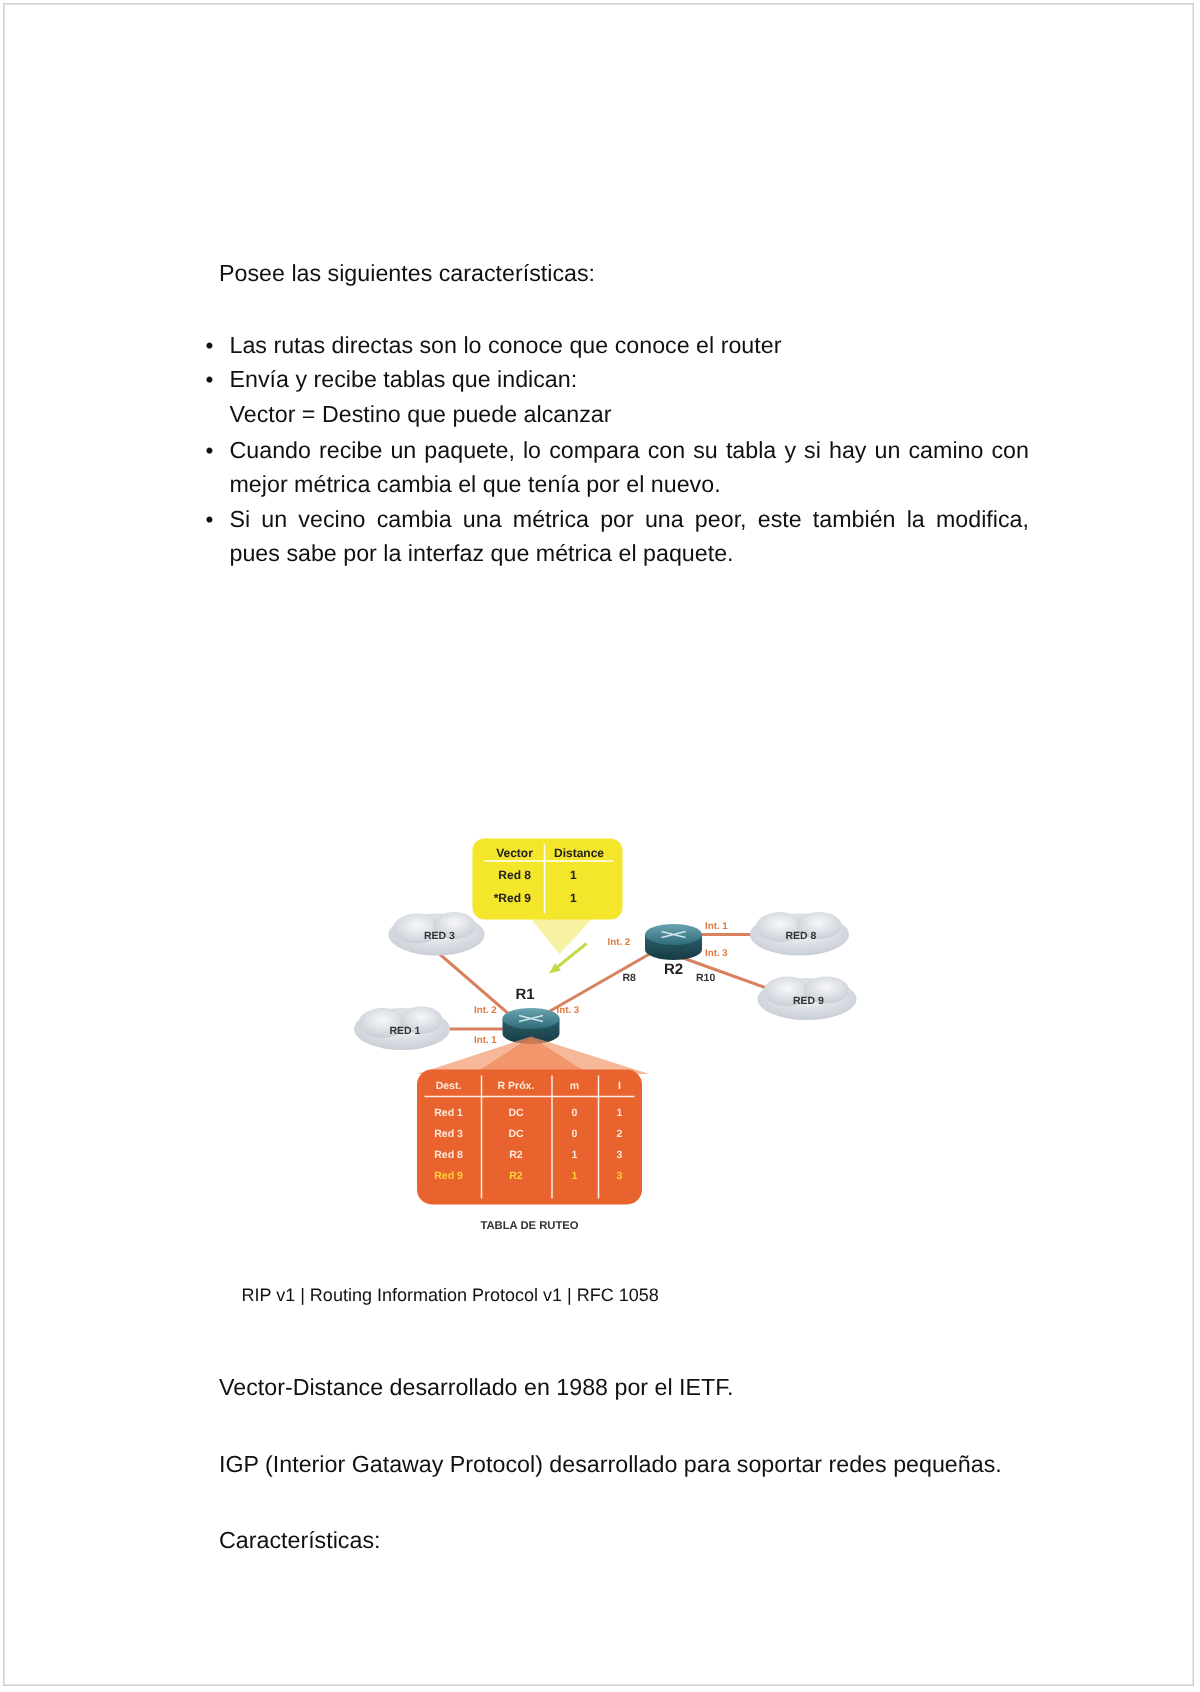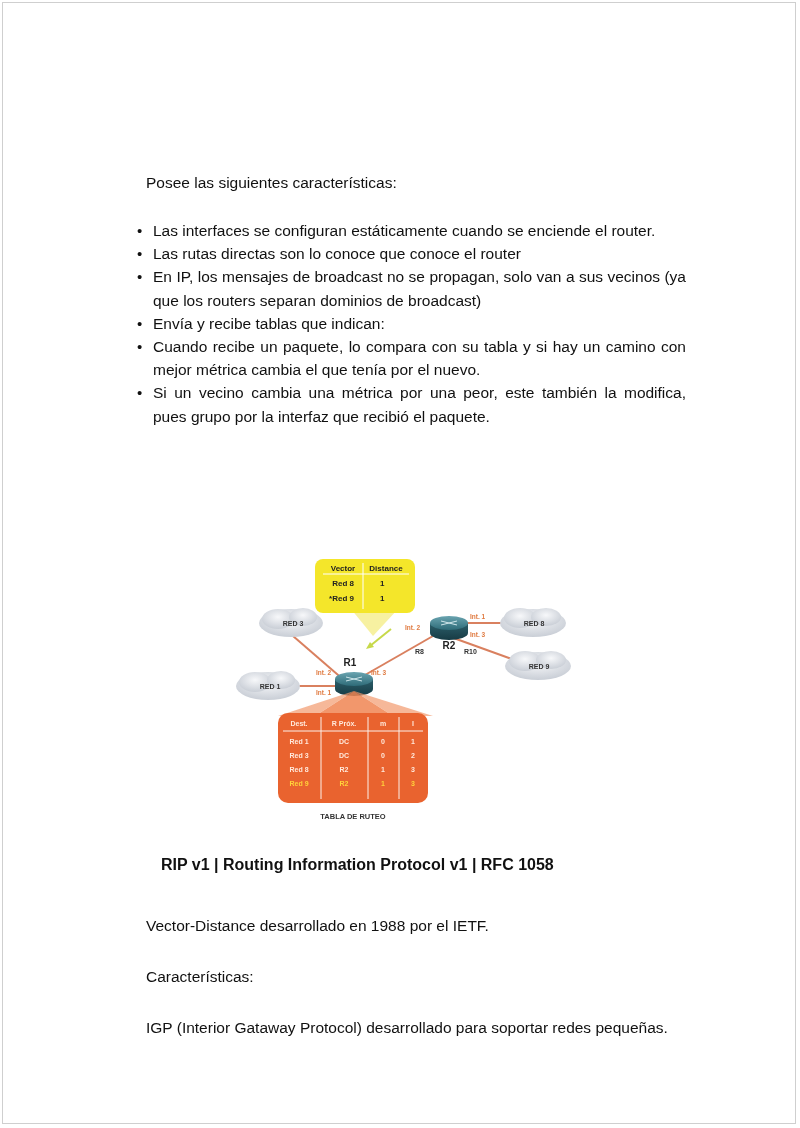--- a/index.html
+++ b/index.html
@@ -4,40 +4,39 @@
   <style>
     html, body { margin: 0; padding: 0; background: #ffffff; }
     body { width: 800px; height: 1128px; position: relative; overflow: hidden; font-family: "Liberation Sans", sans-serif; color: #111; }
     .page { position: absolute; left: 2px; top: 2px; width: 794px; height: 1122px; border: 1px solid #cfcfcf; box-sizing: border-box; background: #fff; }
     .intro { position: absolute; left: 143px; top: 171px; font-size: 15.5px; text-align: center; }
     ul.bullets { position: absolute; left: 131px; top: 216px; width: 552px; margin: 0; padding: 0; list-style: none; font-size: 15.5px; line-height: 23.2px; }
     ul.bullets li { position: relative; padding-left: 19px; text-align: justify; text-align-last: left; }
     ul.bullets li::before { content: "•"; position: absolute; left: 3px; top: 0; font-size: 15px; }
     .subline { display: block; }
     .diagram { position: absolute; left: 230px; top: 548px; width: 345px; height: 275px; }
-    .section-title { position: absolute; left: 118px; top: 853px; font-size: 16px; font-weight: bold; padding-left: 40px; }
+    .section-title { position: absolute; left: 118px; top: 853px; font-size: 12px; font-weight: normal; padding-left: 40px; }
     .para { position: absolute; left: 143px; top: 883px; font-size: 15.5px; line-height: 23px; }
     .para div { white-space: nowrap; margin-top: 28px; }
   </style>
 </head>
 <body>
 
 <div class="page">
 
   <div class="intro">Posee las siguientes características:</div>
 
   <ul class="bullets">
-    <li><span>Las interfaces se configuran estáticamente cuando se enciende el router.</span></li>
     <li><span>Las rutas directas son lo conoce que conoce el router</span></li>
-    <li><span>En IP, los mensajes de broadcast no se propagan, solo van a sus vecinos (ya que los routers separan dominios de broadcast)</span></li>
     <li>
       <span class="subline">Envía y recibe tablas que indican:</span>
+      <span class="subline">Vector = Destino que puede alcanzar</span>
     </li>
     <li><span>Cuando recibe un paquete, lo compara con su tabla y si hay un camino con mejor métrica cambia el que tenía por el nuevo.</span></li>
-    <li><span>Si un vecino cambia una métrica por una peor, este también la modifica, pues grupo por la interfaz que recibió el paquete.</span></li>
+    <li><span>Si un vecino cambia una métrica por una peor, este también la modifica, pues sabe por la interfaz que métrica el paquete.</span></li>
   </ul>
 
   <svg class="diagram" viewBox="0 0 345 275" width="345" height="275" font-family="Liberation Sans, sans-serif">
     <defs>
       <radialGradient id="cloudGrad" cx="50%" cy="40%" r="60%">
         <stop offset="0%" stop-color="#f7f8fa"></stop>
         <stop offset="100%" stop-color="#c9ced6"></stop>
       </radialGradient>
       <linearGradient id="routerTop" x1="0" y1="0" x2="0" y2="1">
         <stop offset="0%" stop-color="#6aa4b0"></stop>
@@ -162,17 +161,17 @@
         <text x="180" y="235">3</text>
       </g>
       <text x="120" y="268" font-size="7.5" font-weight="bold" text-anchor="middle" fill="#333">TABLA DE RUTEO</text>
     </g>
   </svg>
 
   <div class="section-title">RIP v1 | Routing Information Protocol v1 | RFC 1058</div>
 
   <div class="para">
     <div>Vector-Distance desarrollado en 1988 por el IETF.</div>
+    <div>IGP (Interior Gataway Protocol) desarrollado para soportar redes pequeñas.</div>
     <div>Características:</div>
-    <div>IGP (Interior Gataway Protocol) desarrollado para soportar redes pequeñas.</div>
   </div>
 
 </div>
 
 </body></html>

